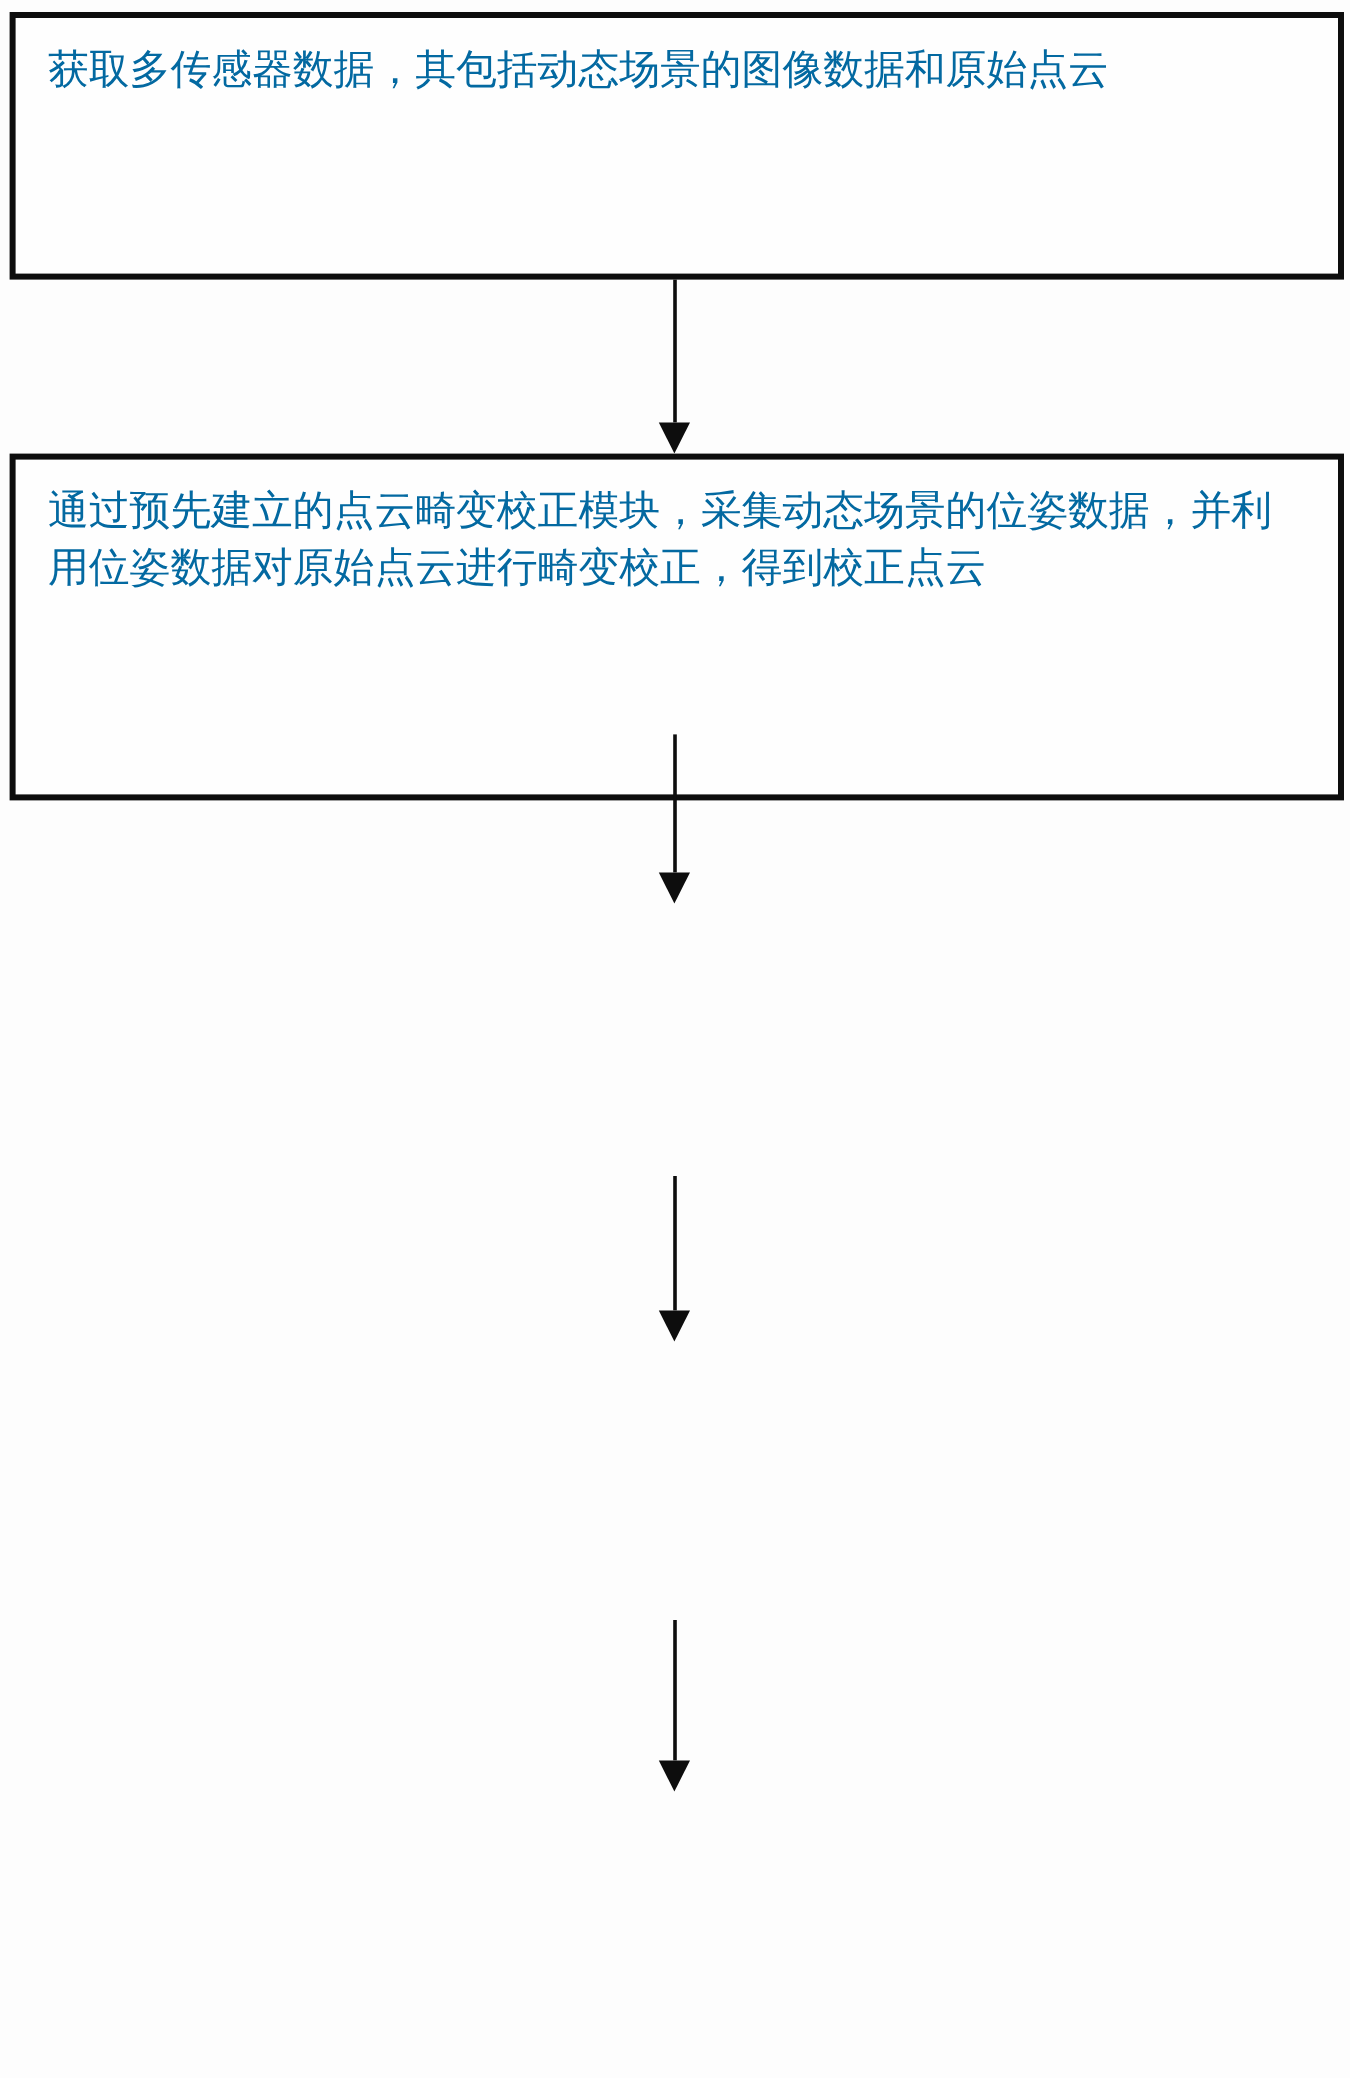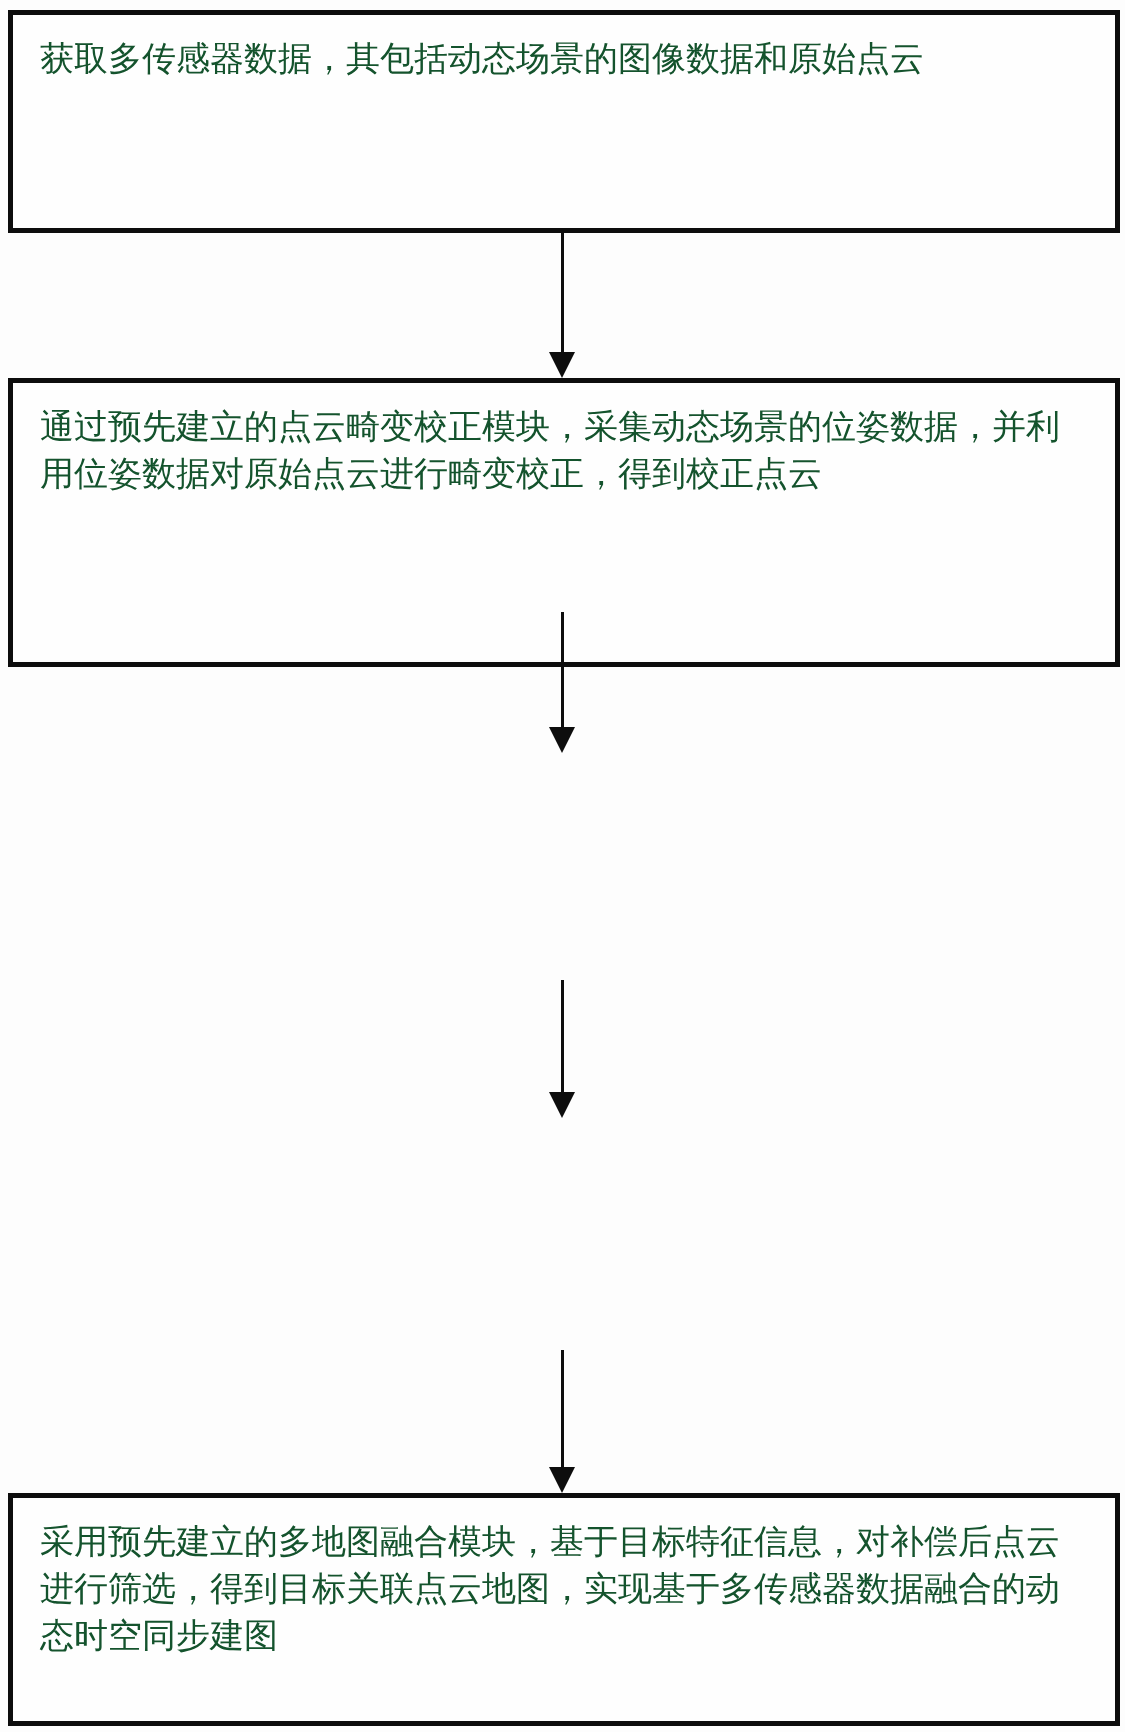--- a/index.html
+++ b/index.html
@@ -21,21 +21,21 @@
     width: 1112px;
     box-sizing: border-box;
     border: 5px solid #0d0d0d;
     background: #fefefe;
   }
   .flow-box p {
     margin: 0;
     padding: 20px 27px 0 27px;
     font-size: 34px;
     line-height: 47px;
-    color: #14532d;
+    color: #0369a1;
     text-align: left;
     letter-spacing: 0px;
   }
   #box-1 { top: 10px;   height: 223px; }
   #box-2 { top: 378px;  height: 289px; }
   #box-3 { top: 753px;  height: 227px; }
   #box-4 { top: 1118px; height: 232px; }
   #box-5 { top: 1493px; height: 233px; }
 
   .arrow {
@@ -90,17 +90,14 @@
     <div class="stem"></div>
     <div class="head"></div>
   </div>
 
 
   <div class="arrow" id="arrow-4">
     <div class="stem"></div>
     <div class="head"></div>
   </div>
 
-  <div class="flow-box" id="box-5">
-    <p>采用预先建立的多地图融合模块，基于目标特征信息，对补偿后点云进行筛选，得到目标关联点云地图，实现基于多传感器数据融合的动态时空同步建图</p>
-  </div>
 
 </div>
 
 </body></html>

